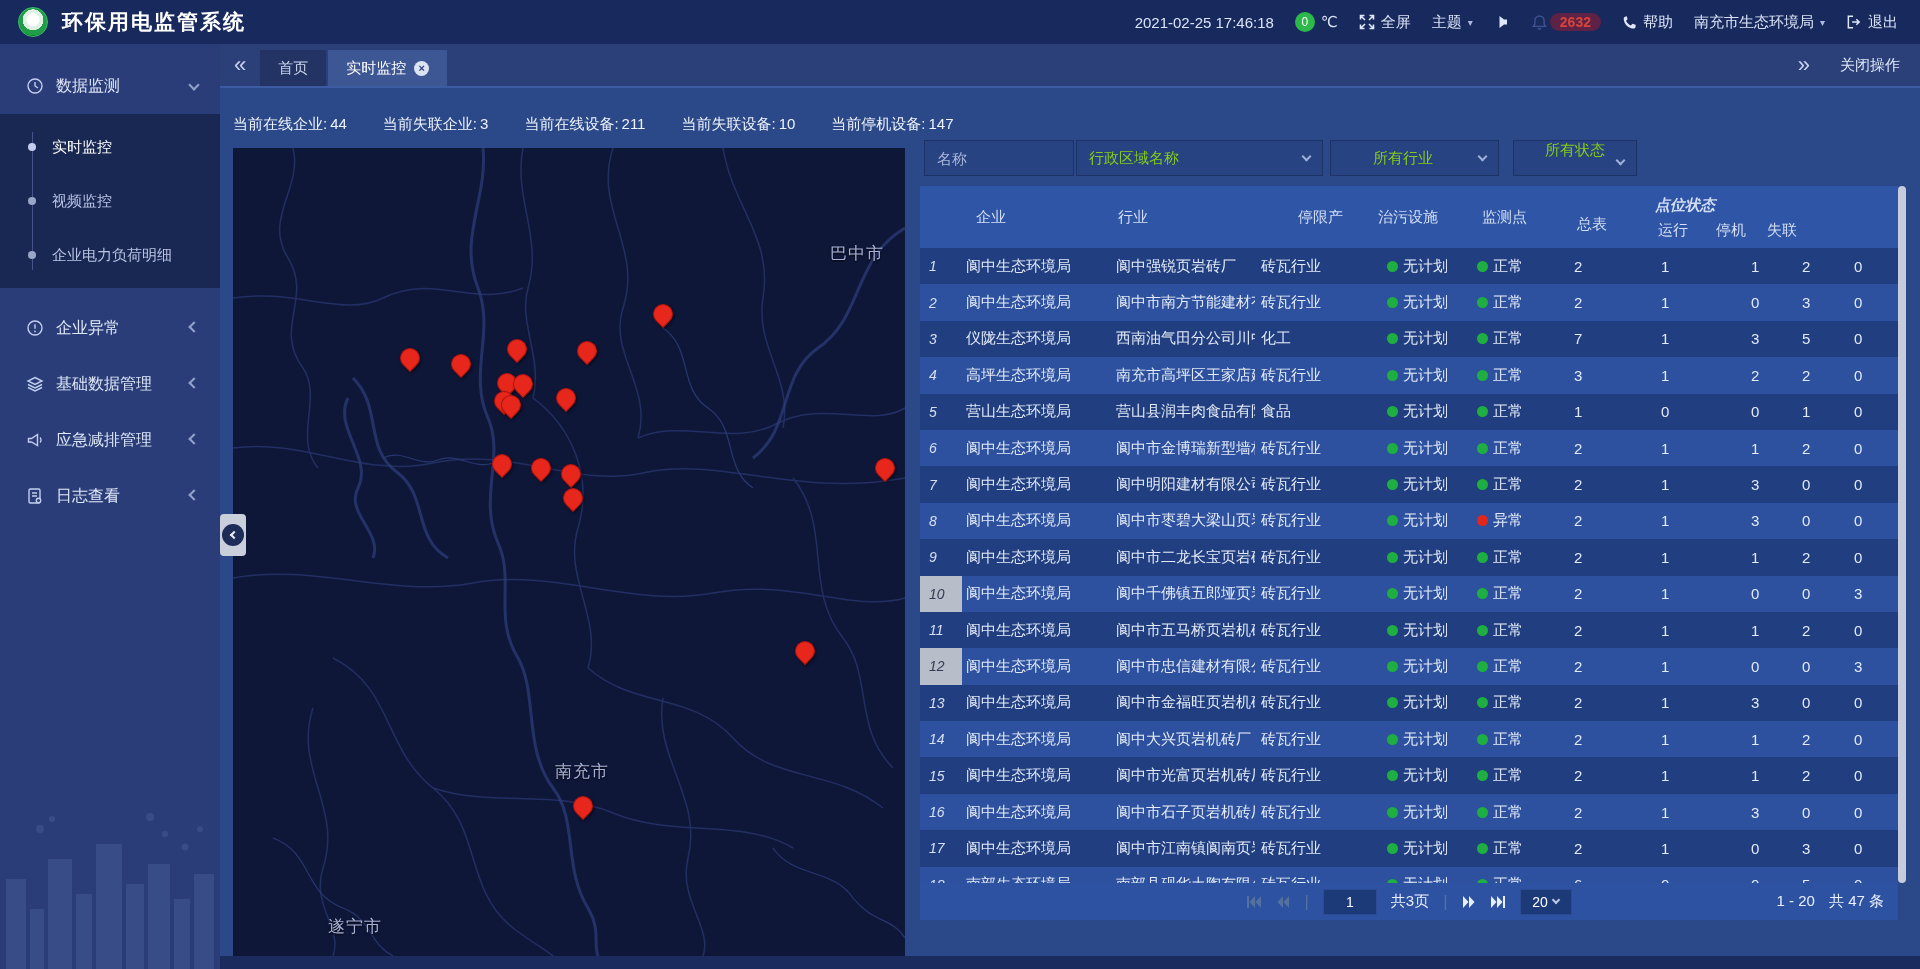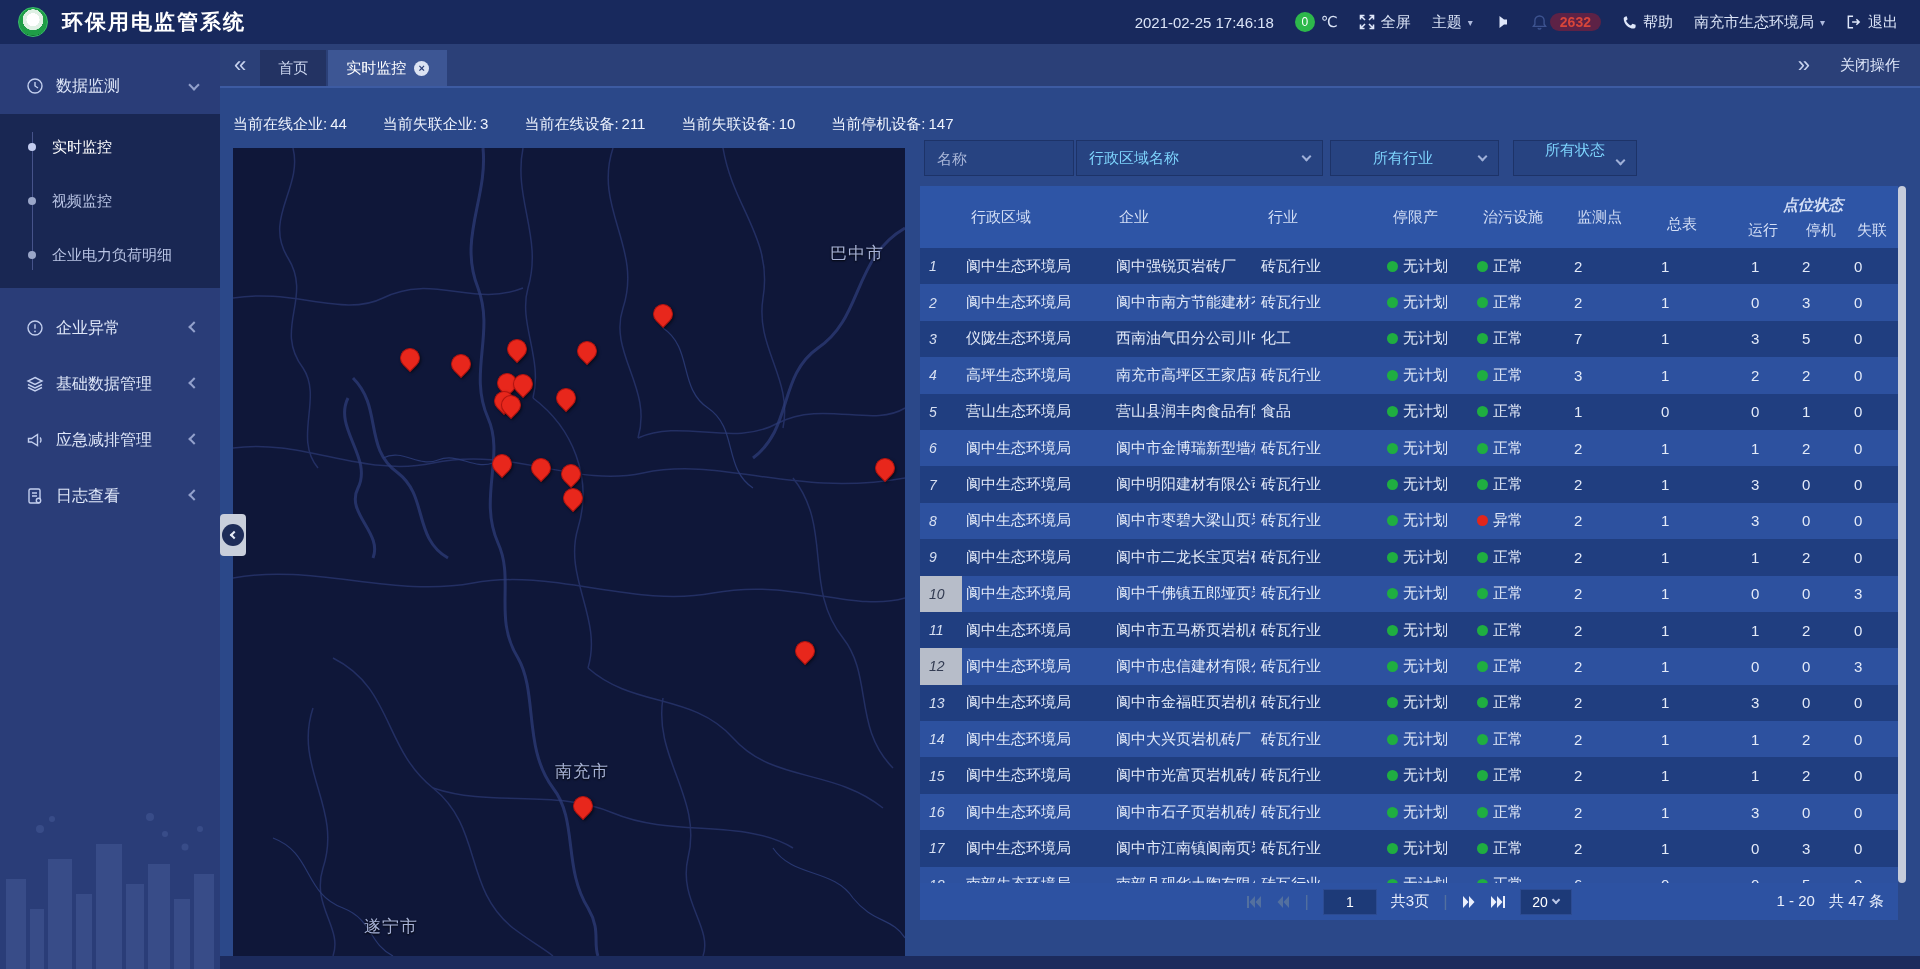--- a/index.html
+++ b/index.html
@@ -73,21 +73,21 @@
   
   .map{position:absolute;left:233px;top:148px;width:672px;height:808px;background:#0f1739;
     overflow:hidden;cursor:grab;z-index:4;}
   .map svg.lines{position:absolute;left:0;top:0;}
   .city-label{position:absolute;font-size:17px;color:#a7b2d6;letter-spacing:1px;text-shadow:0 1px 2px #000;}
   .pin{position:absolute;width:20px;height:20px;background:#e8271c;border:1px solid #b01410;
     border-radius:50% 50% 50% 0;transform:rotate(-45deg);box-shadow:0 2px 3px rgba(0,0,0,.5);cursor:pointer;}
 
   
   .filter-box{position:absolute;top:140px;height:36px;background:#274381;border:1px solid #1d3368;
-    display:flex;align-items:center;padding:0 12px;font-size:15px;color:#7dd3fc;z-index:6;}
+    display:flex;align-items:center;padding:0 12px;font-size:15px;color:#84cc16;z-index:6;}
   .filter-box .fchev{margin-left:auto;width:7px;height:7px;border-right:2px solid #9fb0d8;
     border-bottom:2px solid #9fb0d8;transform:rotate(45deg);margin-top:-3px;}
   input.name-input{position:absolute;left:924px;top:140px;width:150px;height:36px;background:#274381;
     border:1px solid #1d3368;color:#d6def2;font-size:15px;padding:0 12px;outline:none;z-index:6;
     font-family:"Liberation Sans","DejaVu Sans",sans-serif;}
   input.name-input::placeholder{color:#a9b6d8;}
   .f-region{left:1076px;width:247px;}
   .f-industry{left:1330px;width:169px;padding-left:42px;}
   .f-status{left:1513px;width:124px;flex-direction:column;}
 
@@ -407,41 +407,40 @@
       <div class="pin" style="left: 642px; top: 310px;"></div>
 
       <div class="pin" style="left: 562px; top: 493px;"></div>
 
       <div class="pin" style="left: 340px; top: 648px;"></div>
 
       <div class="city-label" style="left: 597px; top: 94px;">巴中市</div>
 
       <div class="city-label" style="left: 322px; top: 612px;">南充市</div>
 
-      <div class="city-label" style="left: 95px; top: 767px; margin-left: 36px;">遂宁市</div>
+      <div class="city-label" style="left: 95px; top: 767px;">遂宁市</div>
 
   </div>
 
   <input class="name-input" type="text" placeholder="名称" style="">
   <div class="filter-box f-region">
     <span>行政区域名称</span>
     <span class="fchev"></span>
   </div>
   <div class="filter-box f-industry">
     <span>所有行业</span>
     <span class="fchev"></span>
   </div>
   <div class="filter-box f-status">
     <span>所有状态</span>
     <span class="fchev"></span>
   </div>
 
   <div class="thead">
     <div class="th"></div>
-    <div class="th h-region">行政区域</div>
     <div class="th h-company">企业</div>
     <div class="th h-industry">行业</div>
     <div class="th h-stop">停限产</div>
     <div class="th h-fac">治污设施</div>
     <div class="th h-monitor">监测点</div>
     <div class="th h-meter">总表</div>
     <div class="th-group">
       <div class="gtitle">点位状态</div>
       <div class="gsub">
         <span class="s-run">运行</span>

